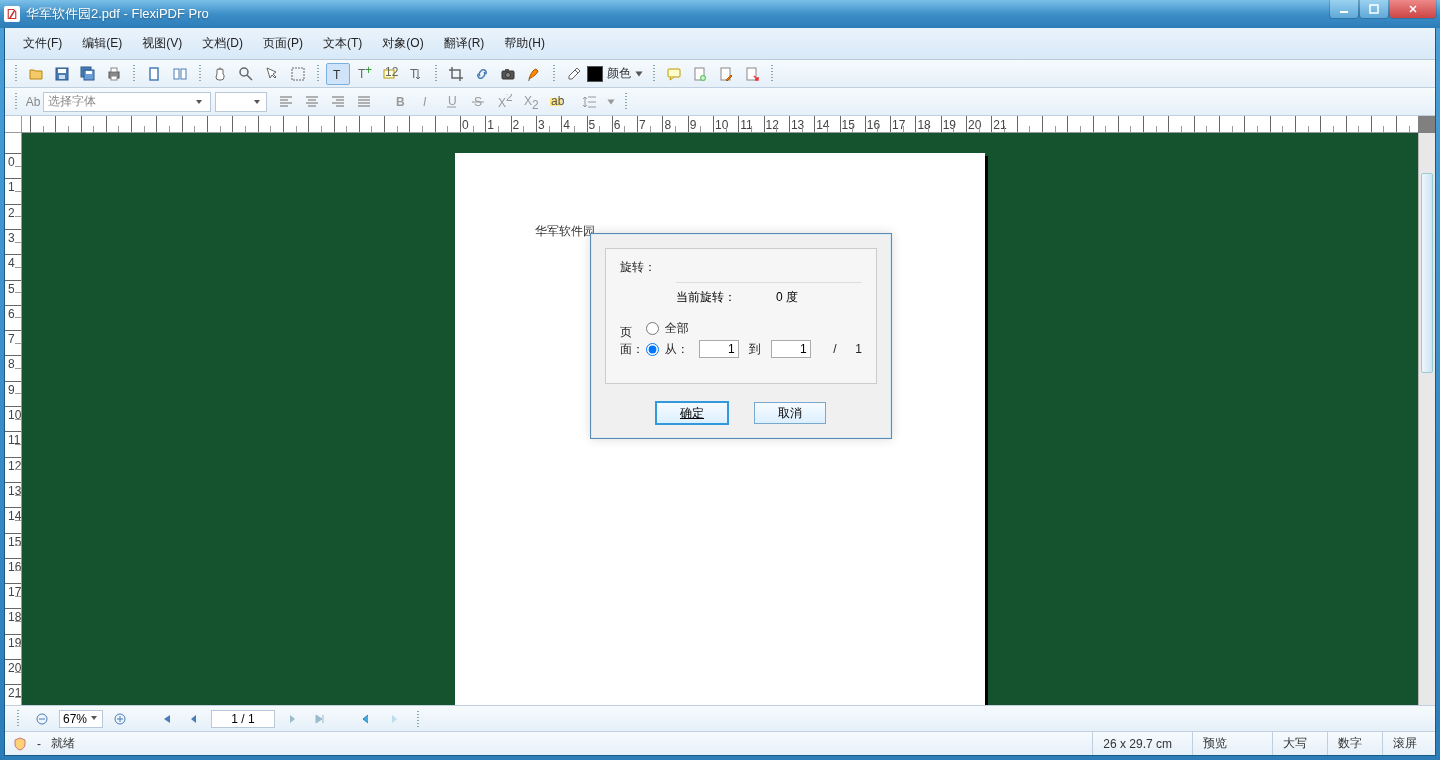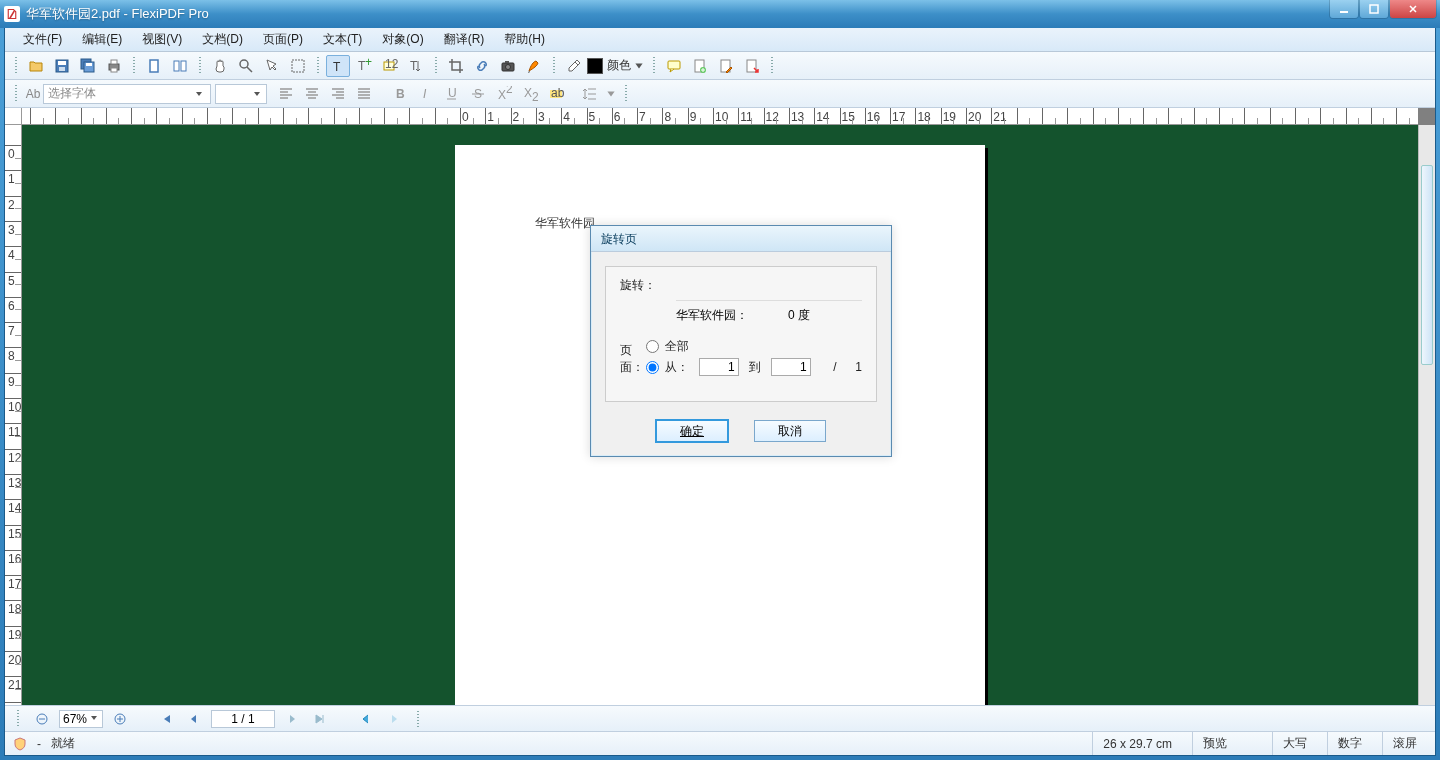--- a/index.html
+++ b/index.html
@@ -13,21 +13,21 @@
 .titlebar .title-text { flex: 1; font-size: 13px; text-shadow: 0 1px 2px rgba(0,0,0,.3); }
 .win-controls { display: flex; gap: 2px; align-items:flex-start; height:100%;}
 .win-btn { width: 28px; height: 18px; border: none; border-radius: 0 0 3px 3px; display:flex; align-items:center; justify-content:center; cursor:pointer; background: linear-gradient(to bottom,#9bd1f0,#5fa8d8); box-shadow: 0 0 0 1px rgba(0,0,0,.15); color:#fff;}
 .win-btn.close { background: linear-gradient(to bottom,#e88,#c44); width: 46px; }
 .win-btn svg { width:10px; height:10px; }
 
 
 .frame { background:#fff; margin: 0 4px 4px 4px; flex:1; display:flex; flex-direction:column; border:1px solid #1a5a8a; border-top:none; position:relative; }
 
 
-.menubar { height: 24px; background: linear-gradient(to bottom,#eaf3fb,#d8e9f8); border-bottom:1px solid #b8c8d8; display:flex; align-items:center; padding-left:8px; }
+.menubar { height: 32px; background: linear-gradient(to bottom,#eaf3fb,#d8e9f8); border-bottom:1px solid #b8c8d8; display:flex; align-items:center; padding-left:8px; }
 .menubar .menu-item { padding: 3px 10px; cursor:pointer; color:#222; }
 
 
 .toolbar { height: 28px; background: linear-gradient(to bottom,#f6fafd,#e6f0f9); border-bottom:1px solid #c0cfdf; display:flex; align-items:center; padding: 0 4px; }
 .tool-sep { width: 6px; height: 22px; margin: 0 4px; display:flex; align-items:center; justify-content:center; }
 .tool-sep::before { content:""; width:2px; height:18px; background: repeating-linear-gradient(to bottom,#8aa 0 1px,transparent 1px 3px); }
 .tool-btn { width: 24px; height: 22px; display:flex; align-items:center; justify-content:center; border:1px solid transparent; border-radius:2px; cursor:pointer; margin: 0 1px; }
 .tool-btn.active { background:#cfe4f8; border-color:#7ab0dd; }
 .tool-btn svg { width:16px; height:16px; }
 .tool-label { margin-left:4px; color:#333; }
@@ -571,29 +571,28 @@
         <div class="tick" style="top: 563.95px; right: 0px; width: 6px; height: 1px; border-top: 1px solid rgb(153, 153, 153);"></div>
         <div class="tick" style="top: 576.6px; left: 0px; width: 17px; height: 1px; border-top: 1px solid rgb(102, 102, 102);"></div>
         <div class="tick" style="top: 578.6px; left: 3px;">22</div>
       </div>
     <div class="canvas-area">
       <div class="page">
         <div class="page-text">华军软件园</div>
       </div>
 
       <div class="dialog">
-        <div class="dlg-title">旋转页</div>
         <div class="dlg-body">
           <div class="dlg-group">
             <div class="dlg-row">
               <div class="label-col">旋转：</div>
             </div>
             <div class="dlg-sep"></div>
             <div class="dlg-current">
-              <span>华军软件园：</span>
+              <span>当前旋转：</span>
               <span>0 度</span>
             </div>
             <div class="dlg-row">
               <div class="label-col">页面：</div>
               <div class="opts">
                 <label class="radio">
                     <input type="radio" name="pg" style="">
                     <span>全部</span>
                   </label>
                 <label class="radio dlg-inline">

